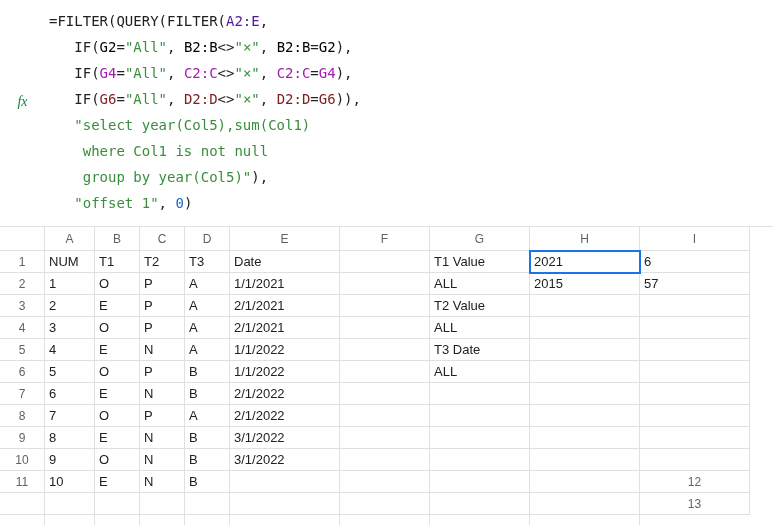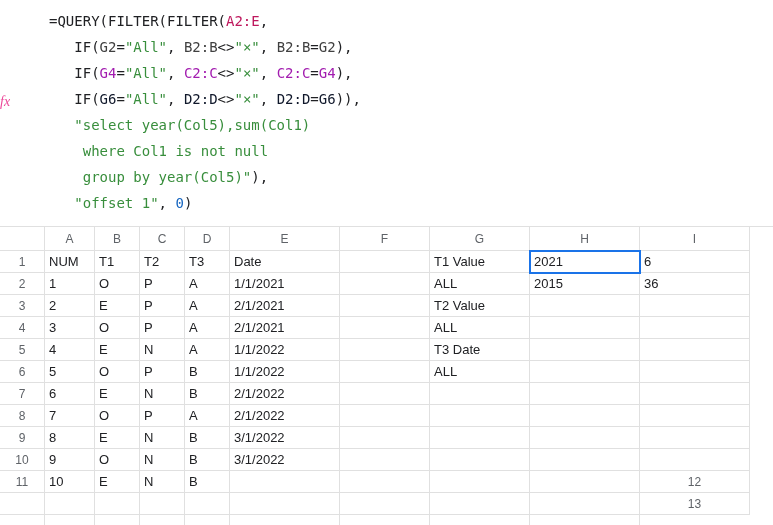--- a/index.html
+++ b/index.html
@@ -14,39 +14,40 @@
     position: relative;
   }
   .formula-area {
     display: flex;
     align-items: flex-start;
     border-bottom: 1px solid #e0e0e0;
     padding: 6px 0 6px 0;
   }
   .fx-label {
     width: 45px;
-    color: #ec4899;
+    text-align: center;
+    color: #15803d;
     font-style: italic;
     font-size: 14px;
     padding-top: 88px;
     font-family: Georgia, serif;
   }
   .formula-text {
     font-family: 'Consolas', 'Menlo', monospace;
     font-size: 14px;
     line-height: 26px;
     white-space: pre;
     color: #202124;
     padding: 2px 0 4px 4px;
   }
   .tok-fn { color: #202124; }
-  .tok-range1 { color: #be185d; }
-  .tok-range2 { color: #404040; margin-top: 16px; }
+  .tok-range1 { color: #4c1d95; }
+  .tok-range2 { color: #000000; margin-top: 16px; }
   .tok-range3 { color: #a21caf; }
-  .tok-range4 { color: #0f172a; }
+  .tok-range4 { color: #7f1d1d; }
   .tok-str { color: #388e3c; }
   .tok-num { color: #1565c0; }
 
   .grid {
     display: grid;
     grid-template-columns: 45px 50px 45px 45px 45px 110px 90px 100px 110px 110px;
     font-size: 13px;
   }
   .hdr {
     background: #fff;
@@ -91,21 +92,21 @@
     background: #fff;
     border-right: 1px solid #e0e0e0;
     border-bottom: 1px solid #e0e0e0;
   }
 </style>
 </head>
 <body>
 
 <div class="formula-area">
   <div class="fx-label">fx</div>
-  <div class="formula-text"><span class="tok-fn">=QUERY(FILTER(FILTER(</span><span class="tok-range1">A2:E</span><span>,</span>
+  <div class="formula-text"><span class="tok-fn">=FILTER(QUERY(FILTER(</span><span class="tok-range1">A2:E</span><span>,</span>
 <span>   IF(</span><span class="tok-range2">G2</span><span>=</span><span class="tok-str">"All"</span><span>, </span><span class="tok-range2">B2:B</span><span>&lt;&gt;</span><span class="tok-str">"×"</span><span>, </span><span class="tok-range2">B2:B</span><span>=</span><span class="tok-range2">G2</span><span>),</span>
 <span>   IF(</span><span class="tok-range3">G4</span><span>=</span><span class="tok-str">"All"</span><span>, </span><span class="tok-range3">C2:C</span><span>&lt;&gt;</span><span class="tok-str">"×"</span><span>, </span><span class="tok-range3">C2:C</span><span>=</span><span class="tok-range3">G4</span><span>),</span>
 <span>   IF(</span><span class="tok-range4">G6</span><span>=</span><span class="tok-str">"All"</span><span>, </span><span class="tok-range4">D2:D</span><span>&lt;&gt;</span><span class="tok-str">"×"</span><span>, </span><span class="tok-range4">D2:D</span><span>=</span><span class="tok-range4">G6</span><span>)),</span>
 <span class="tok-str">   "select year(Col5),sum(Col1)</span>
 <span class="tok-str">    where Col1 is not null</span>
 <span class="tok-str">    group by year(Col5)"</span><span>),</span>
 <span>   </span><span class="tok-str">"offset 1"</span><span>, </span><span class="tok-num">0</span><span>)</span></div>
 </div>
 
 <div class="grid" id="grid">
@@ -131,21 +132,21 @@
     <div class="cell right">6</div>
     <div class="rowhdr">2</div>
     <div class="cell right">1</div>
     <div class="cell">O</div>
     <div class="cell">P</div>
     <div class="cell">A</div>
     <div class="cell right">1/1/2021</div>
     <div class="cell"></div>
     <div class="cell right">ALL</div>
     <div class="cell right">2015</div>
-    <div class="cell right">36</div>
+    <div class="cell right">57</div>
     <div class="rowhdr">3</div>
     <div class="cell right">2</div>
     <div class="cell">E</div>
     <div class="cell">P</div>
     <div class="cell">A</div>
     <div class="cell right">2/1/2021</div>
     <div class="cell"></div>
     <div class="cell right">T2 Value</div>
     <div class="cell"></div>
     <div class="cell"></div>

